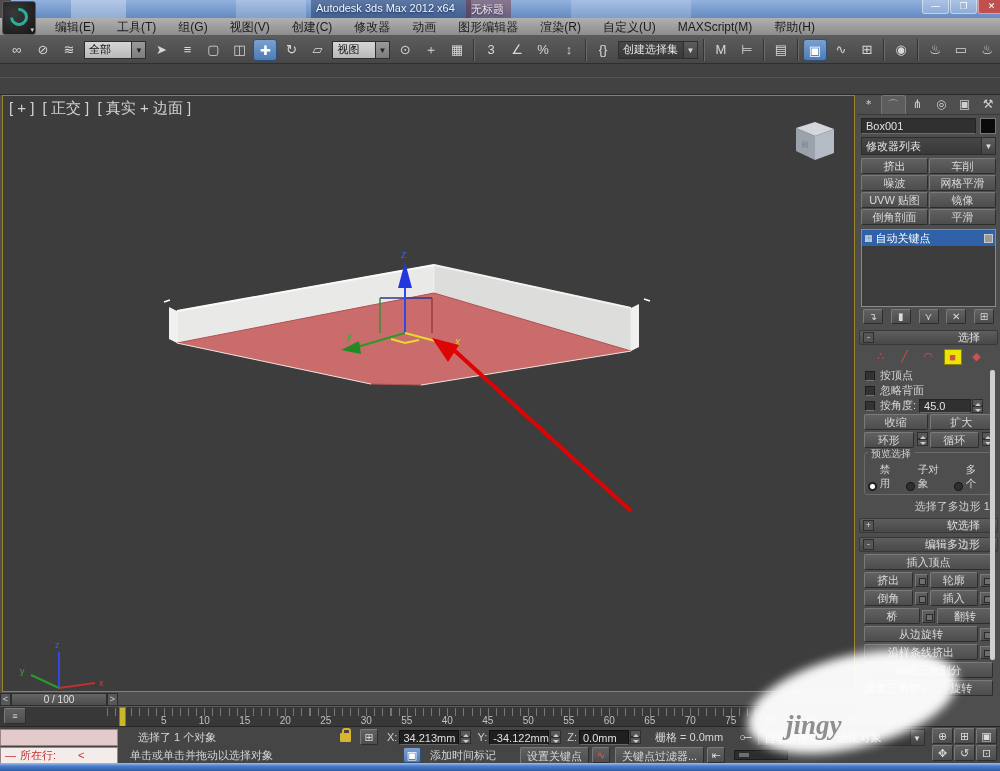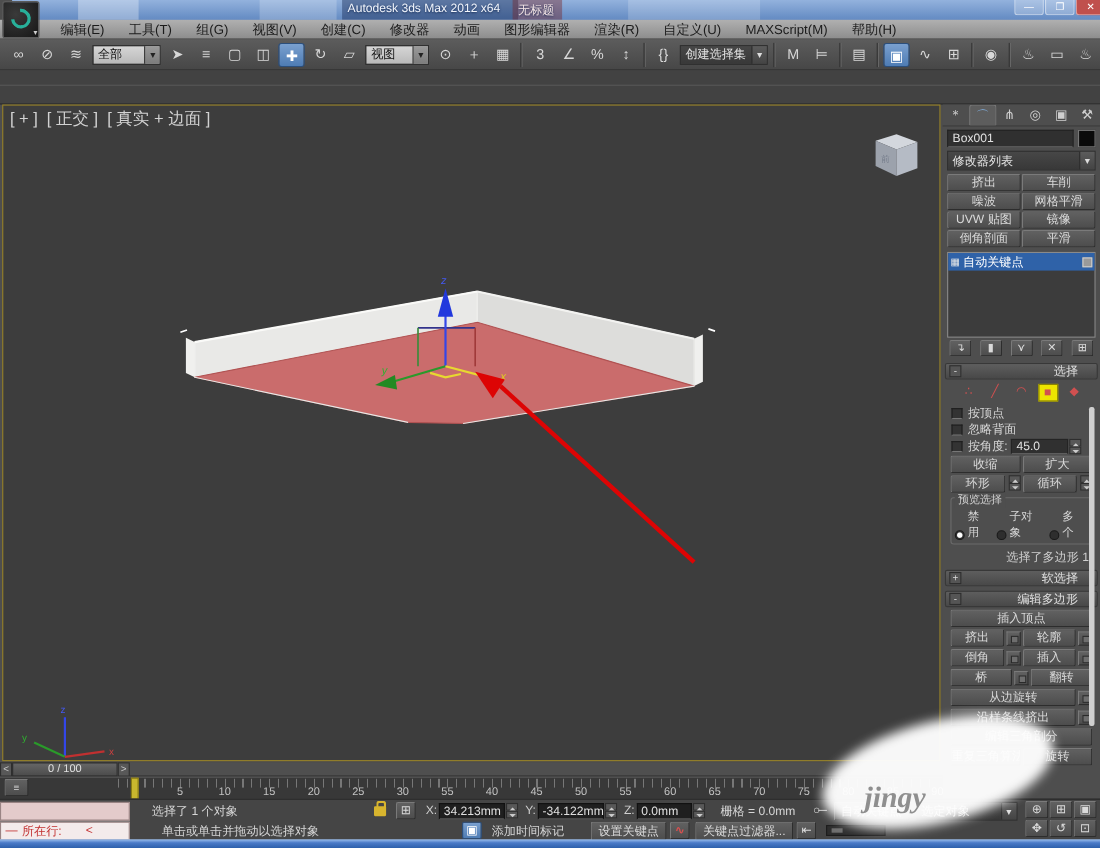--- a/index.html
+++ b/index.html
@@ -135,21 +135,21 @@
   #mini-curve { position:absolute; left:4px; top:15px; width:22px; height:16px; font-size:9px; line-height:15px; }
 
   
   #statusbar { position:absolute; left:0; top:726px; width:1000px; height:37px; background:#454545; border-top:1px solid #262626; font-size:11px; color:#d6d6d6; }
   .srow { position:absolute; left:0; width:1000px; height:18px; display:flex; align-items:center; }
   #srow1 { top:1px; } #srow2 { top:19px; }
   #listener1 { width:118px; height:17px; background:#e4cbcb; border:1px solid #9a8484; }
   #listener2 { width:118px; height:17px; background:#f4ebeb; border:1px solid #9a8484; color:#c23030;
     display:flex; align-items:center; font-size:11px; }
   #status-text { margin-left:20px; width:190px; }
-  #prompt-text { margin-left:29px; width:270px;font-family:Liberation Serif, serif; }
+  #prompt-text { margin-left:12px; width:270px;font-family:Liberation Serif, serif; }
   .lock { width:11px; height:9px; background:#d8b52e; border-radius:1px; position:relative; margin:0 6px 0 12px; }
   .lock::before { content:""; position:absolute; left:2px; top:-5px; width:5px; height:5px;
     border:2px solid #d8b52e; border-bottom:none; border-radius:3px 3px 0 0; }
   .mini-ico { width:18px; height:16px; font-size:11px; line-height:15px; margin:0 3px; }
   .coord-label { color:#cfcfcf; margin-left:6px; margin-right:2px; }
   .coord-field { width:60px; height:15px; line-height:14px; background:#1f1f1f; border:1px solid #111; border-bottom-color:#666; color:#e0e0e0; padding:0 3px; font-size:11px; }
   #grid-text { margin-left:14px; }
   #key-ico { margin-left:16px; color:#d8d8d8; letter-spacing:-2px; font-size:11px; }
   .skbtn { height:17px; line-height:16px; padding:0 6px; margin-left:8px; }
   #selfilter { width:92px; height:17px; margin-left:6px; }

